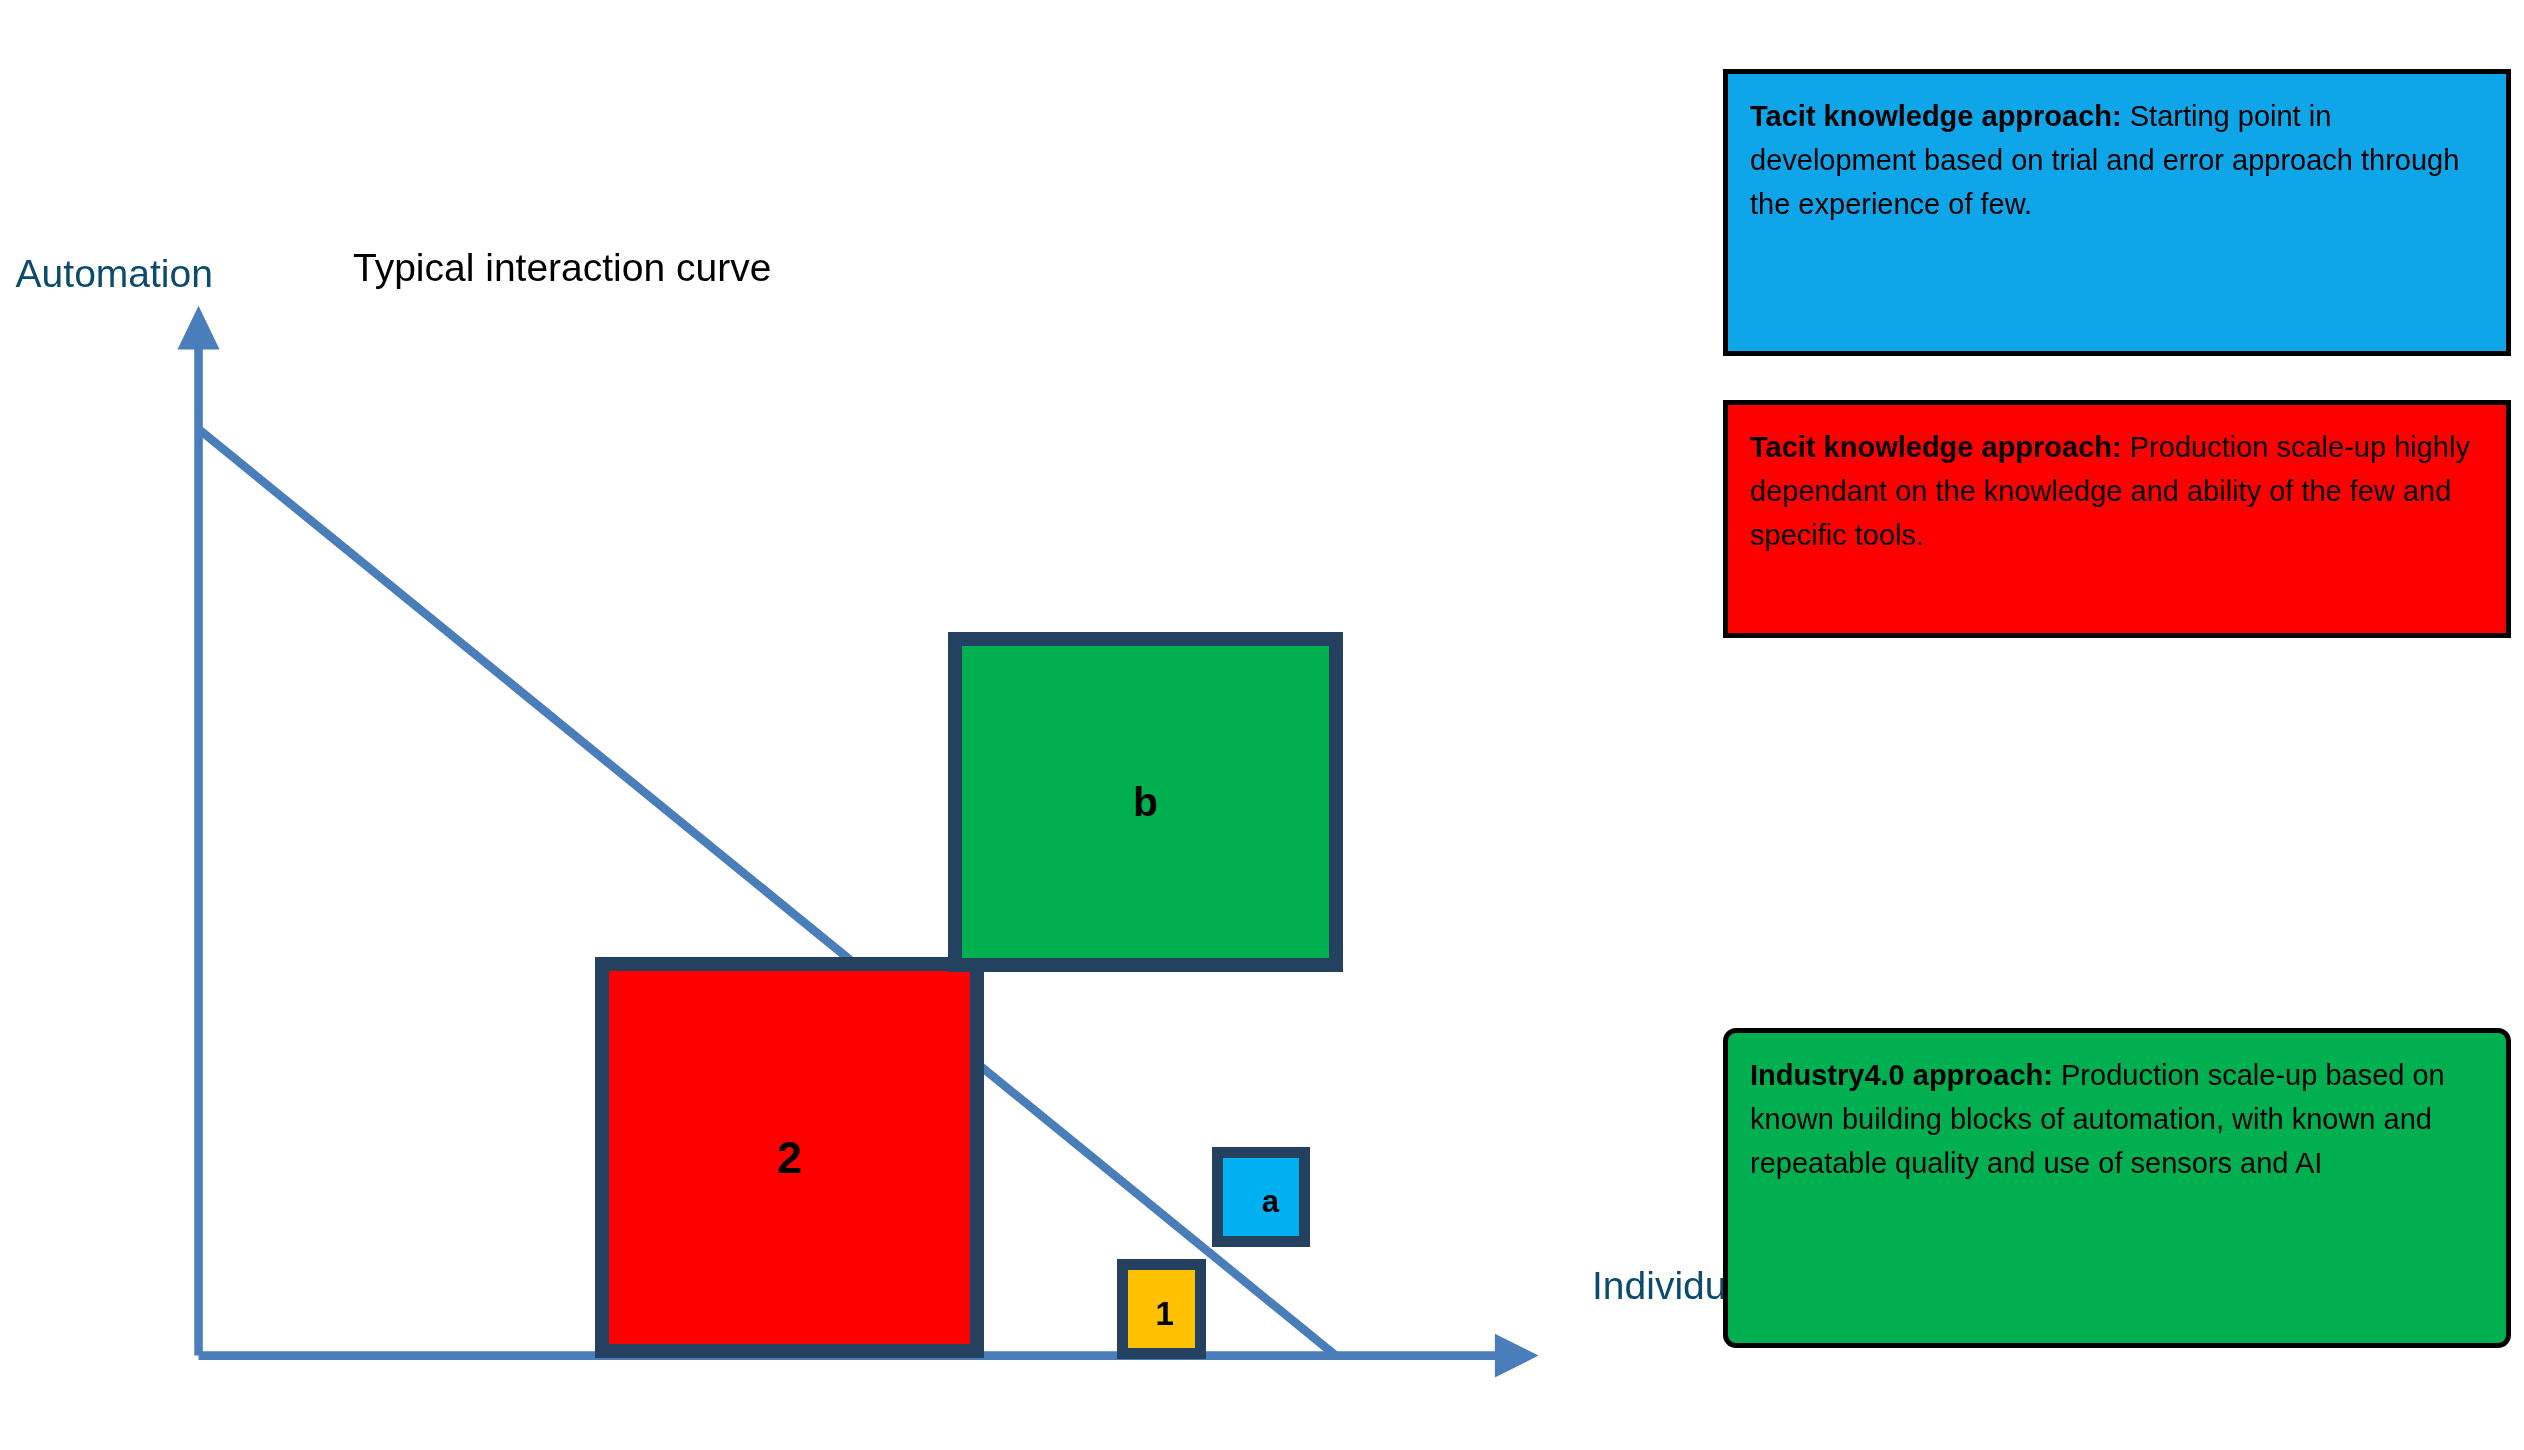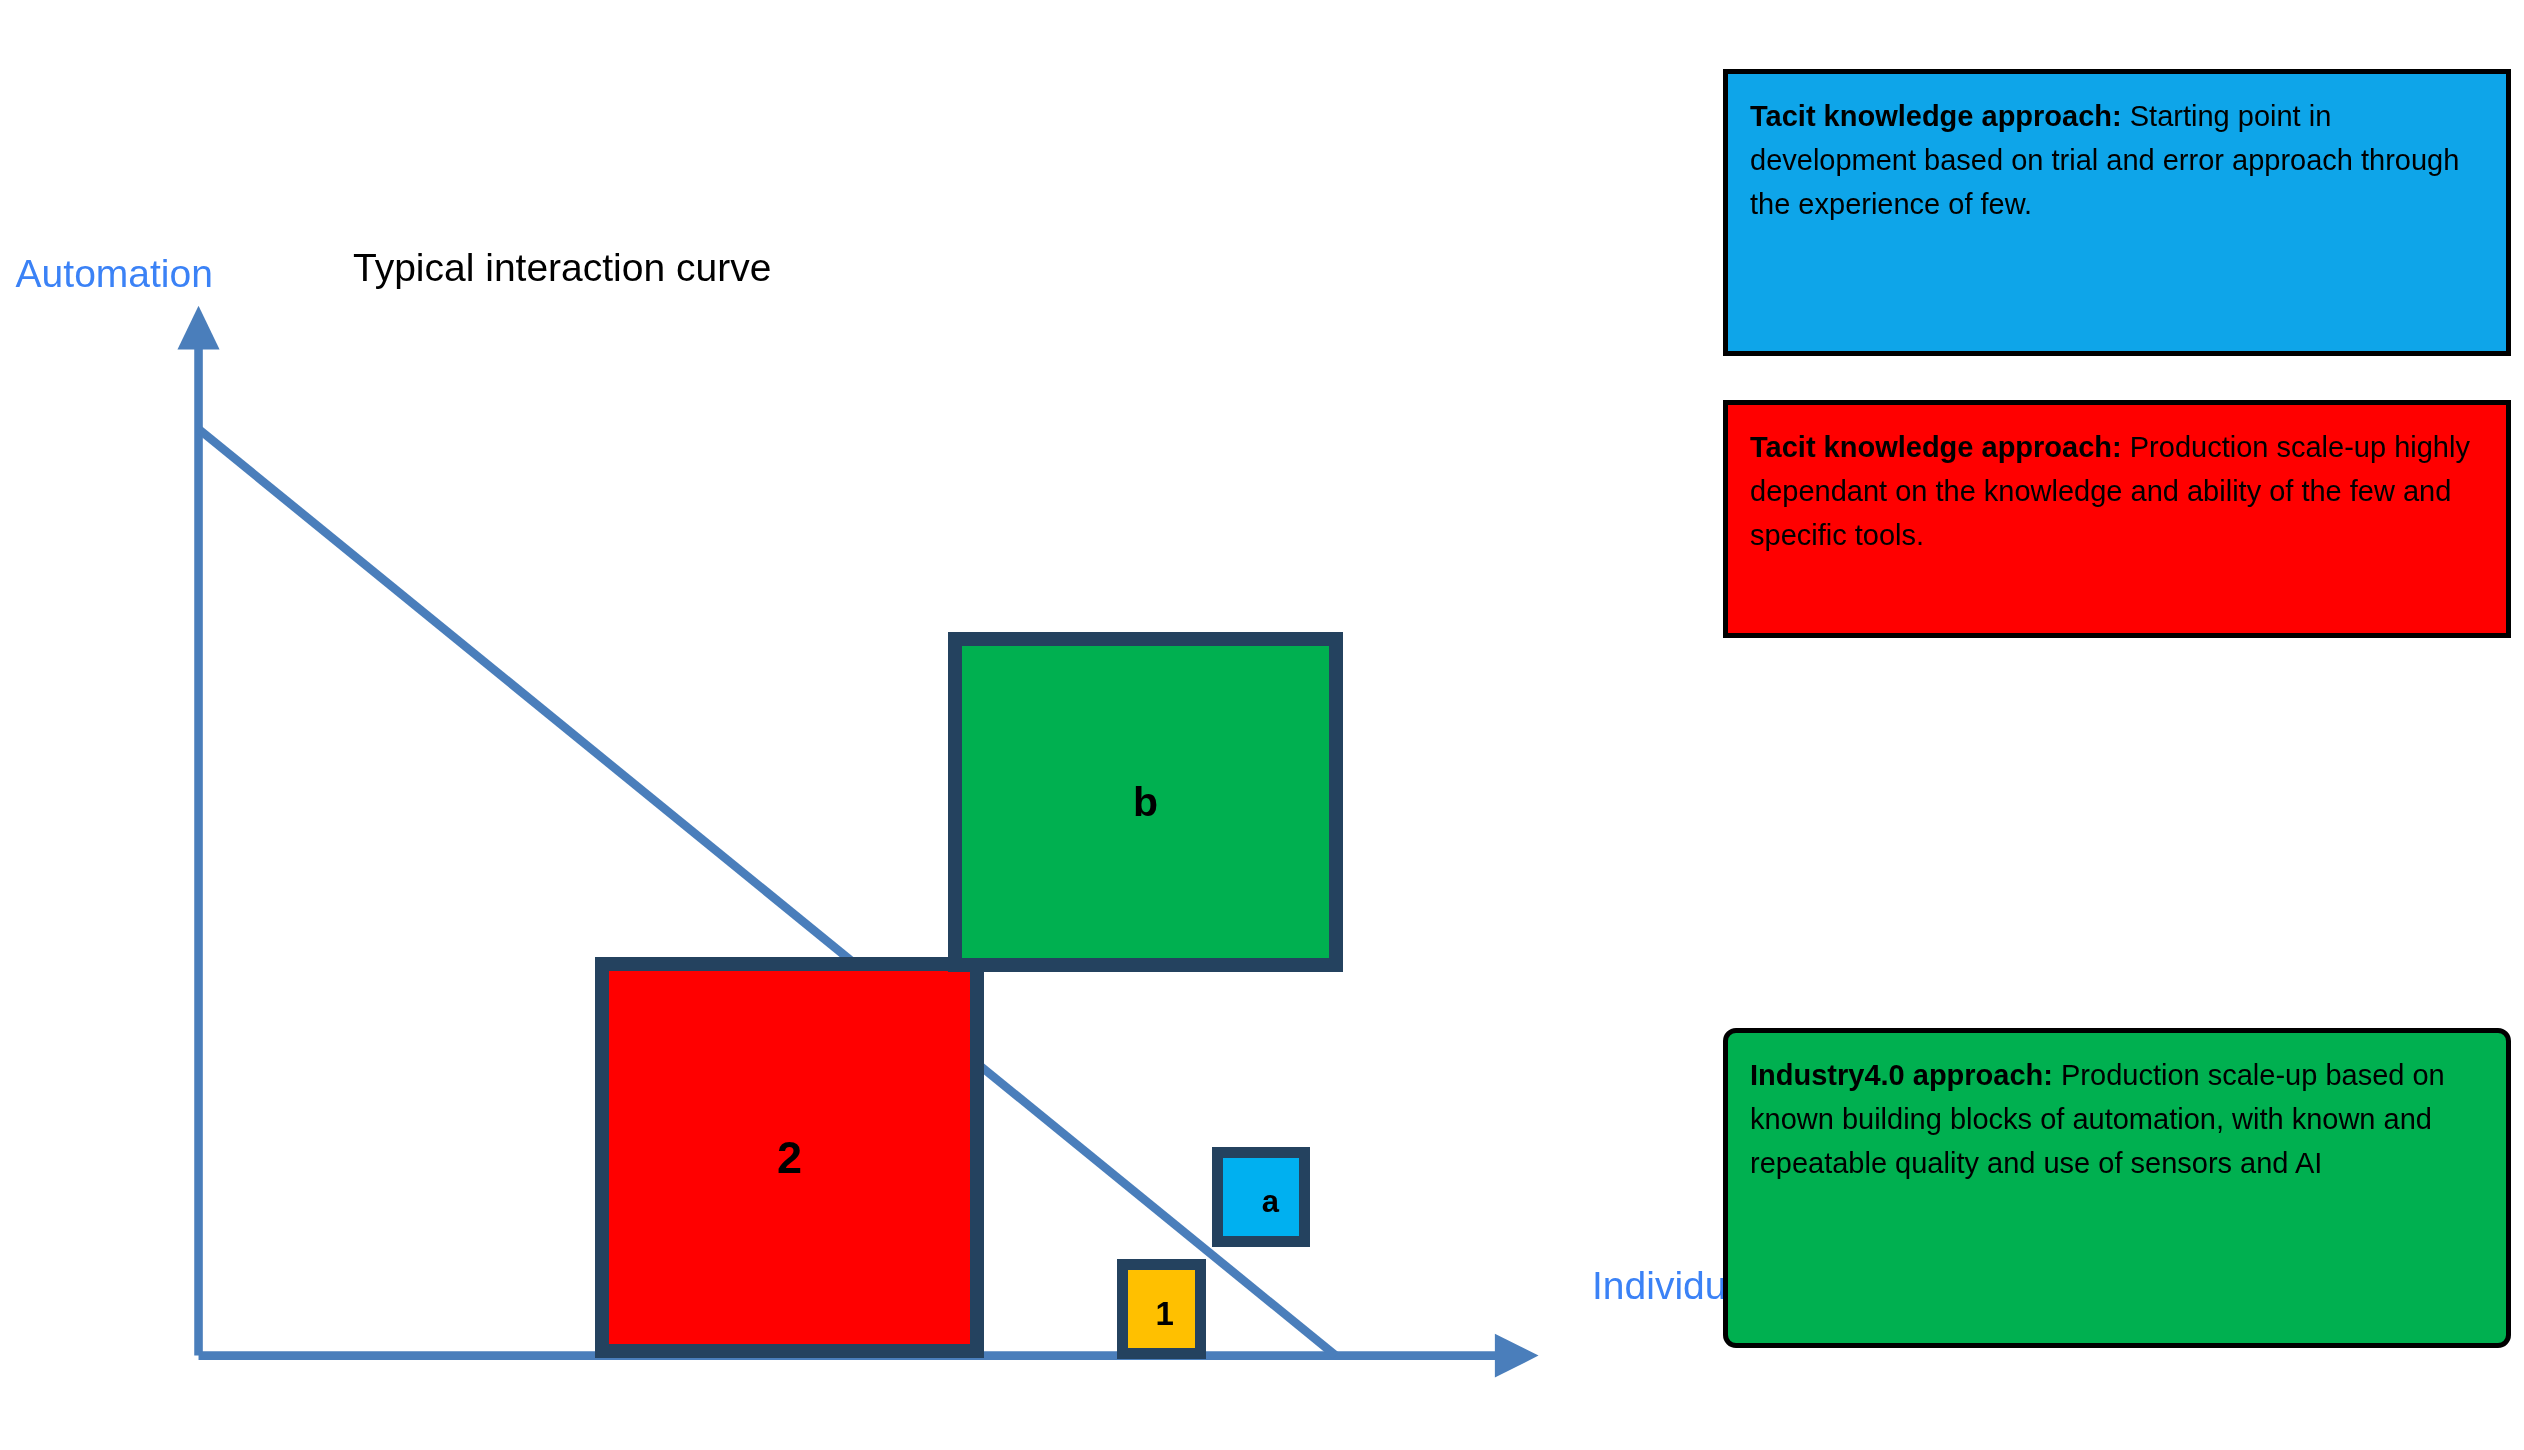--- a/index.html
+++ b/index.html
@@ -30,21 +30,21 @@
     position: absolute;
     left: 0;
     top: 0;
     width: 1670px;
     height: 1450px;
   }
 
   .axis-title {
     position: absolute;
     font-size: 39px;
-    color: #3b82f6;
+    color: #0c4a6e;
     white-space: nowrap;
     line-height: 1;
   }
   #y-axis-title { left: 15.6px; top: 254px; }
   #x-axis-title { left: 1592px; top: 1266px; }
 
   #curve-label {
     position: absolute;
     left: 353px;
     top: 223px;

